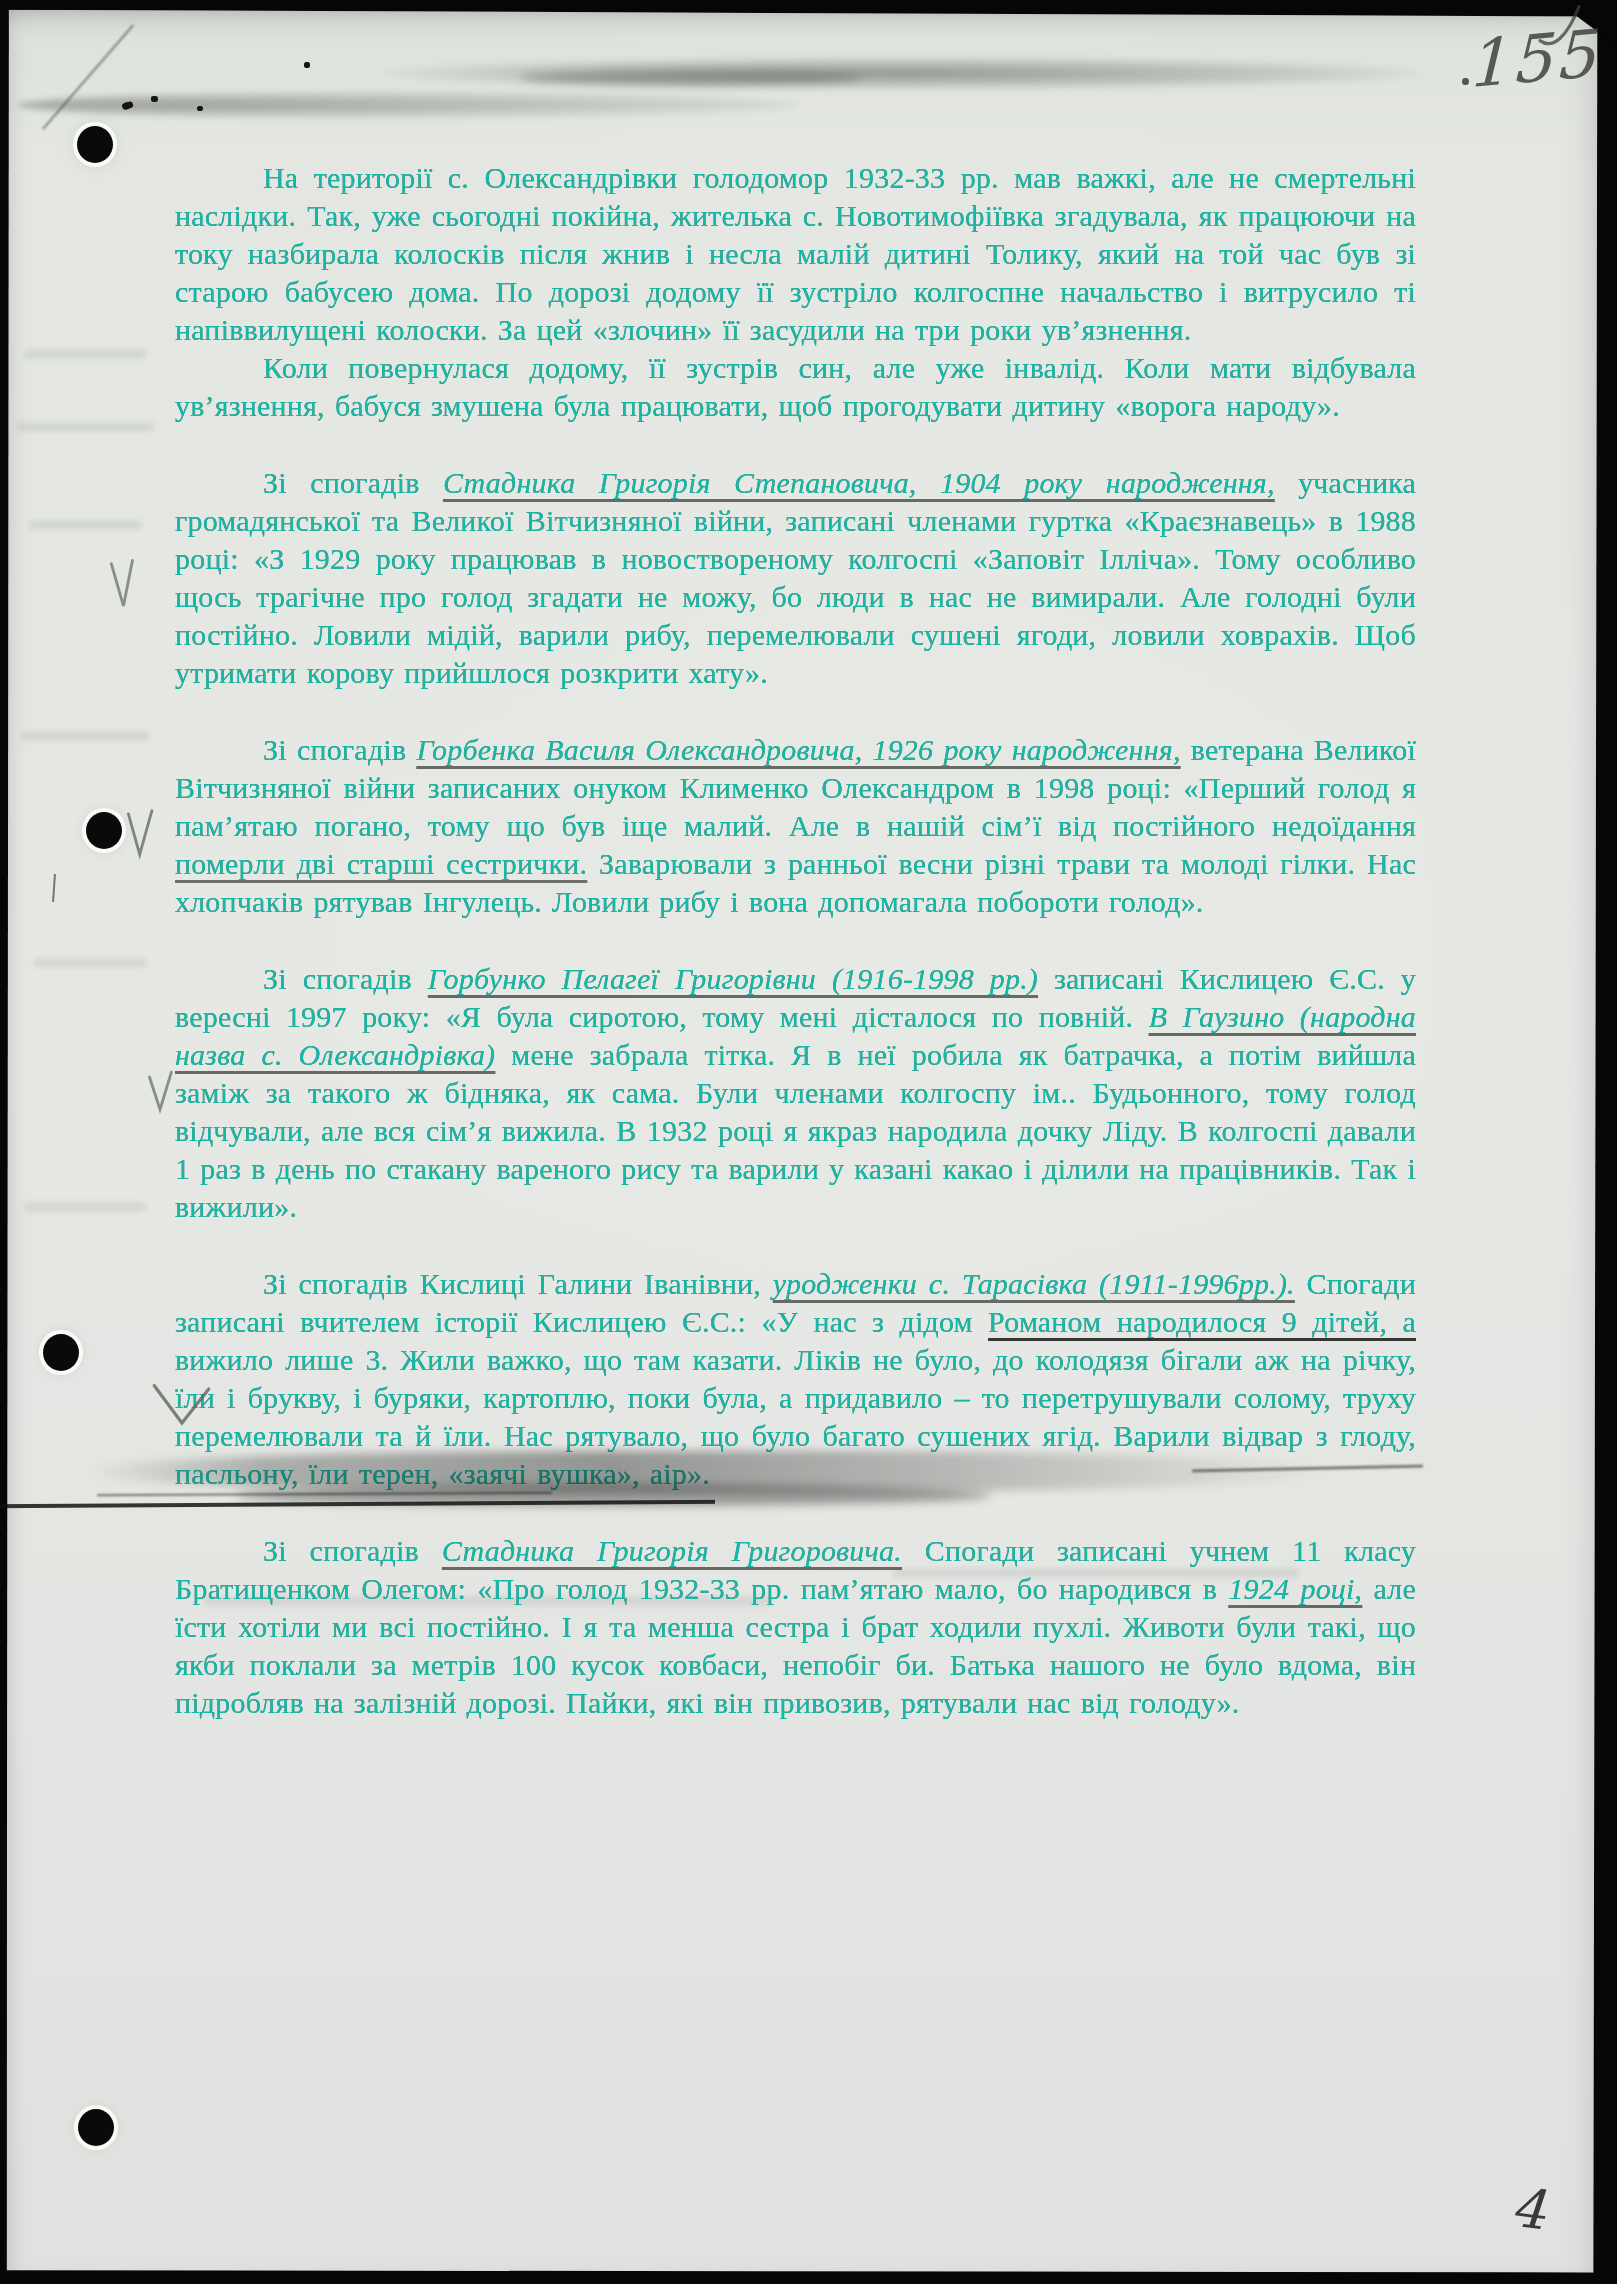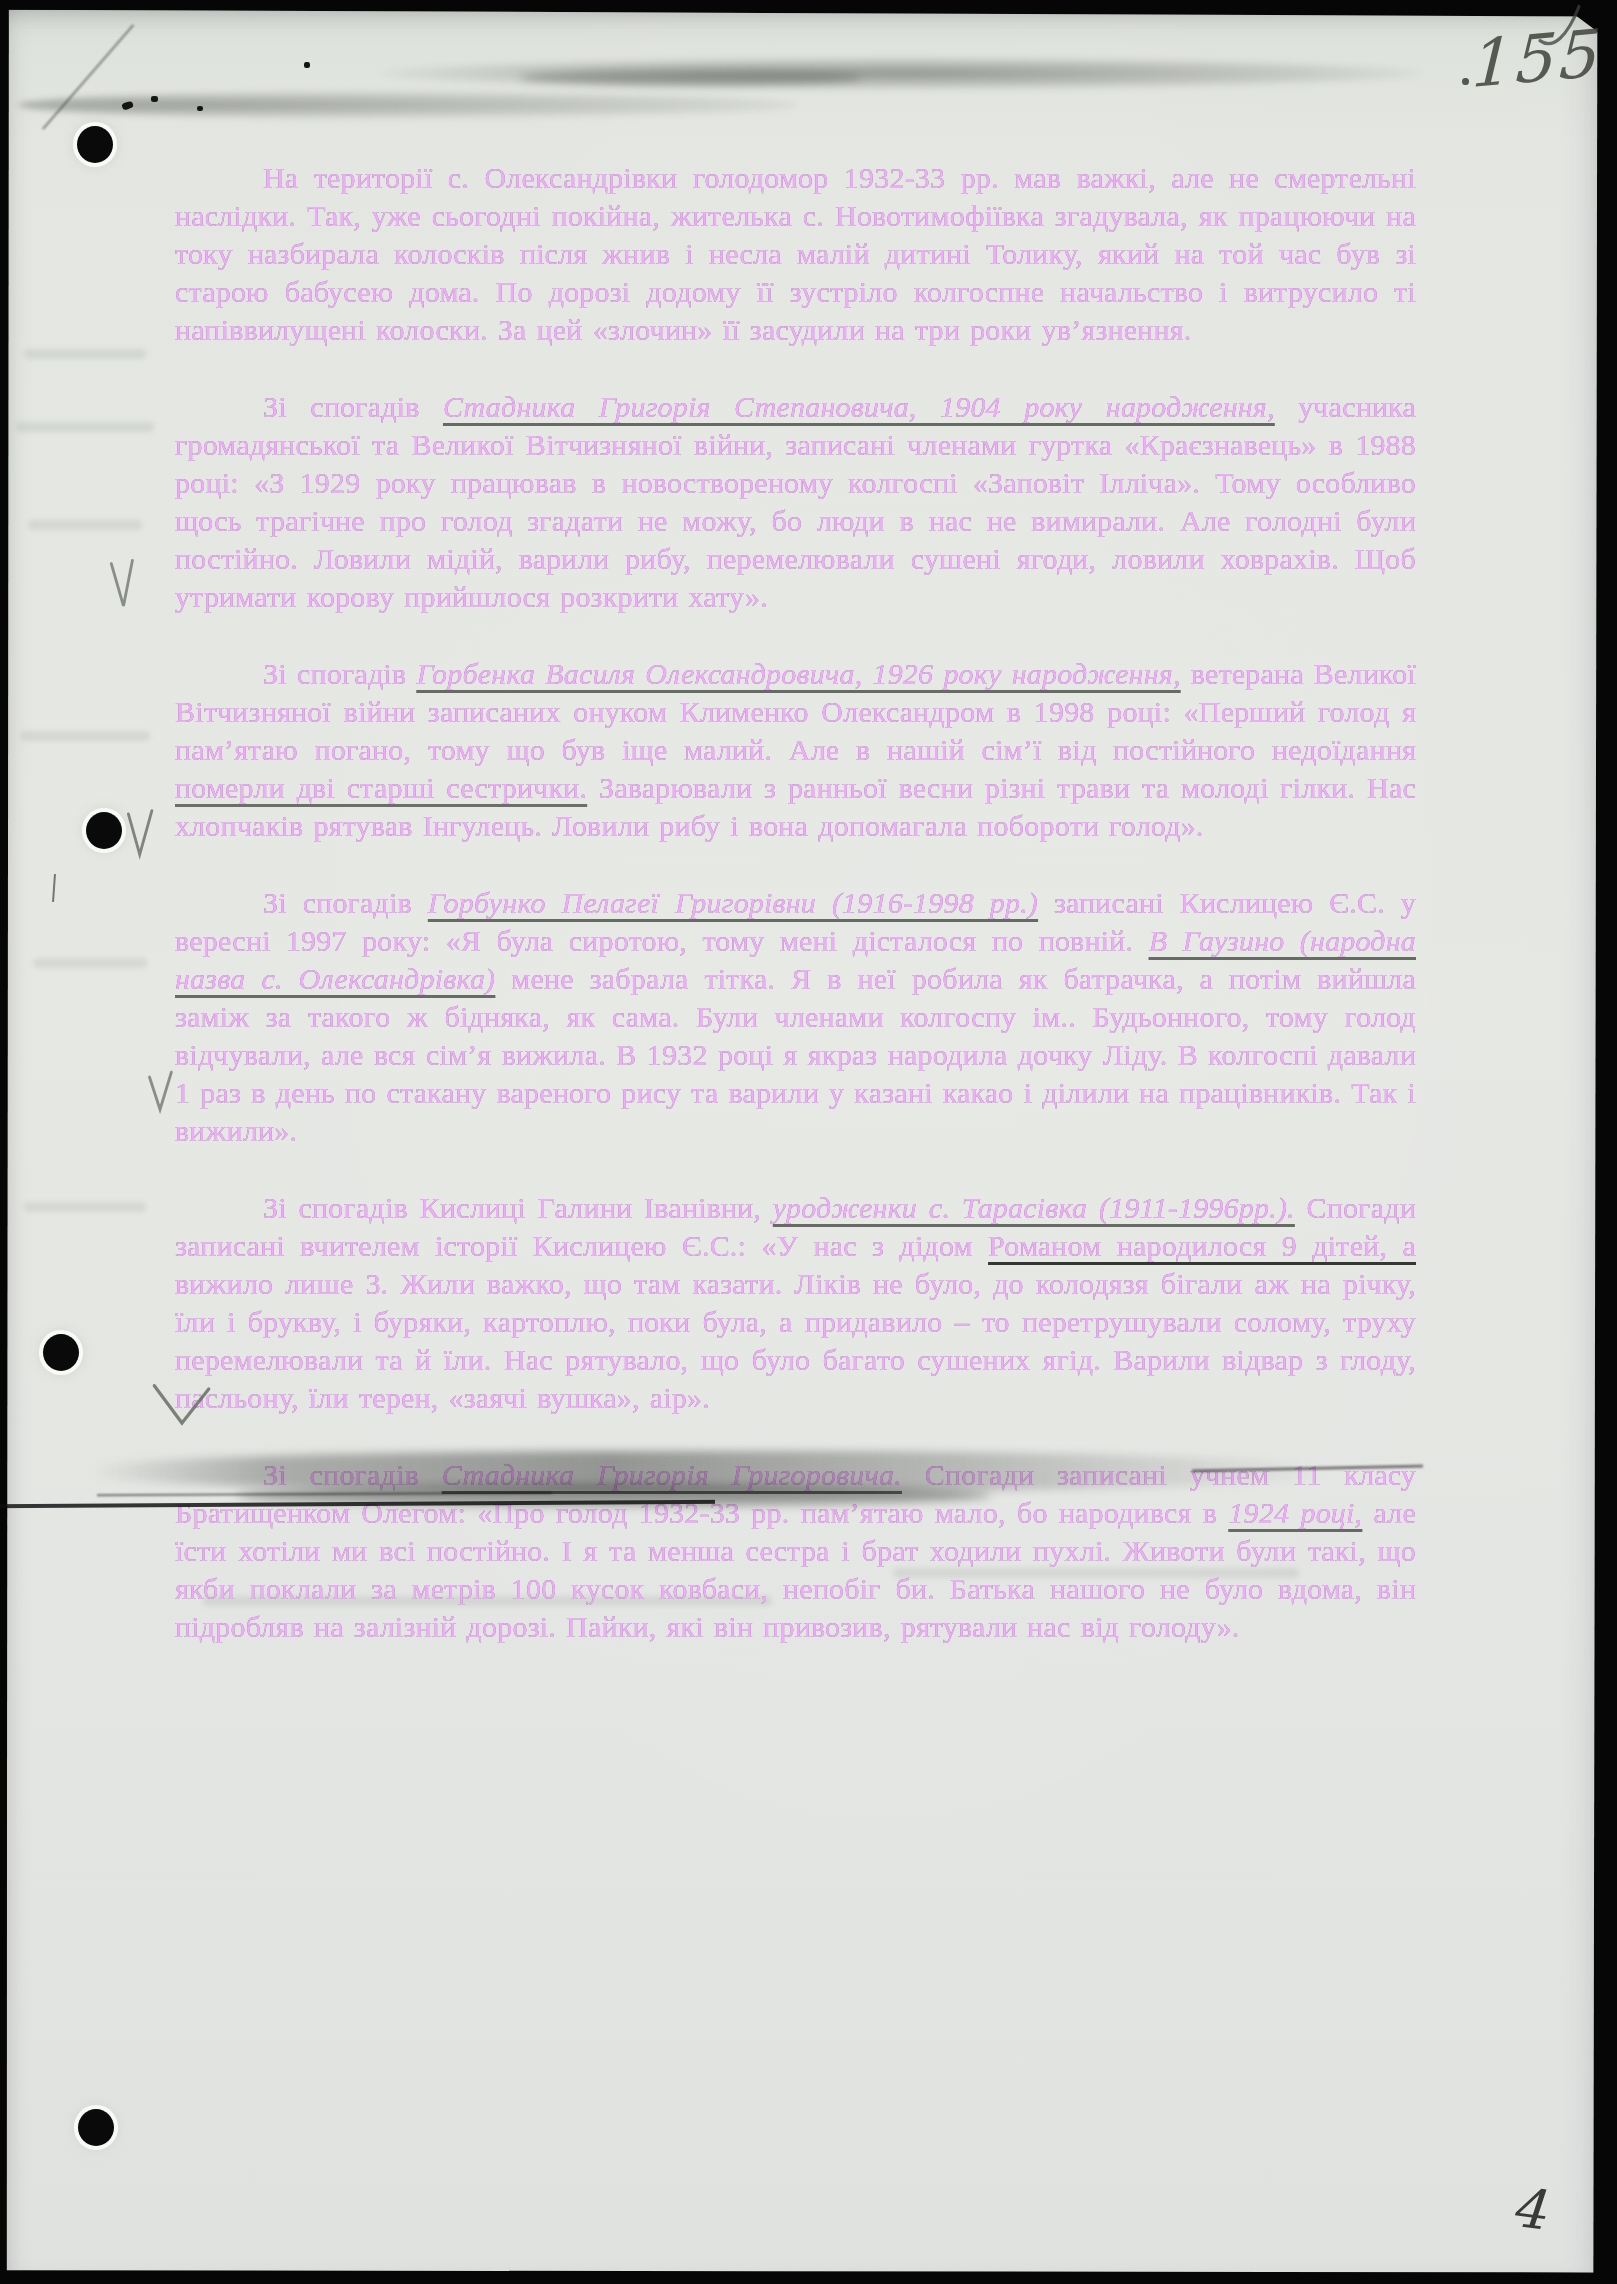--- a/index.html
+++ b/index.html
@@ -29,21 +29,21 @@
 
   
   .textblock{
     position:absolute;left:175px;top:159px;width:1241px;
   }
   p.para{
     margin:0;
     text-indent:88px;
     text-align:justify;
     font-size:30px;line-height:38px;
-    color:#f0abfc;
+    color:#14b8a6;
     word-spacing:2.4px;letter-spacing:0.2px;
     text-shadow:0 0 0.6px rgba(25,25,22,0.6);
   }
   p.para.gap{margin-top:39px;}
   .u{text-decoration:underline;text-decoration-thickness:2.8px;text-underline-offset:5.7px;text-decoration-color:rgba(100,105,98,0.5);font-style:italic;}
   .u-faint{text-decoration:underline;text-decoration-thickness:3.2px;text-underline-offset:5.7px;text-decoration-color:rgba(115,120,112,0.3);margin-top:40px;}
   .u-dark{text-decoration:underline;text-decoration-thickness:2.8px;text-underline-offset:5.7px;text-decoration-color:rgba(40,42,40,0.8);margin-top:28px;}
 
   
   .hole{
@@ -137,20 +137,21 @@
   <div class="ghost" style="left:203px;top:1596px;width:569px;height:9.7px;"></div>
   <div class="ghost" style="left:893px;top:1568px;width:406px;height:9.7px;"></div>
 
   <div class="hole h1"></div>
   <div class="hole h2"></div>
   <div class="hole h3"></div>
   <div class="hole h4"></div>
 
   <div class="textblock">
       <p class="para"><span>На території с. Олександрівки голодомор 1932-33 рр. мав важкі, але не смертельні наслідки. Так, уже сьогодні покійна, жителька с. Новотимофіївка згадувала, як працюючи на току назбирала колосків після жнив і несла малій дитині Толику, який на той час був зі старою бабусею дома. По дорозі додому  її зустріло колгоспне начальство і витрусило ті напіввилущені колоски. За цей «злочин» її засудили на три роки ув’язнення.</span></p>
+      <p class="para"><span>Коли повернулася додому, її зустрів син, але уже інвалід. Коли мати відбувала ув’язнення, бабуся змушена була працювати, щоб прогодувати дитину «ворога народу».</span></p>
       <p class="para gap"><span>Зі спогадів </span><span class="u">Стадника Григорія Степановича, 1904 року народження,</span><span> учасника громадянської та Великої Вітчизняної війни, записані членами гуртка «Краєзнавець» в 1988 році: «З 1929 року працював в новоствореному колгоспі «Заповіт Ілліча». Тому особливо щось трагічне про голод згадати не можу, бо люди в нас не вимирали. Але голодні були постійно. Ловили мідій, варили рибу, перемелювали сушені ягоди, ловили ховрахів. Щоб утримати корову прийшлося розкрити хату».</span></p>
       <p class="para gap"><span>Зі спогадів </span><span class="u">Горбенка Василя Олександровича, 1926 року народження,</span><span> ветерана Великої Вітчизняної війни записаних онуком Клименко Олександром в 1998 році: «Перший голод я пам’ятаю погано, тому що був іще малий. Але в нашій сім’ї від постійного недоїдання </span><span class="u-faint">померли дві старші сестрички.</span><span> Заварювали з ранньої весни різні трави та молоді гілки. Нас хлопчаків рятував Інгулець. Ловили рибу і вона допомагала побороти голод».</span></p>
       <p class="para gap"><span>Зі спогадів </span><span class="u">Горбунко Пелагеї Григорівни (1916-1998 рр.)</span><span> записані Кислицею Є.С. у вересні 1997 року: «Я була сиротою, тому мені дісталося по повній. </span><span class="u">В Гаузино (народна назва с. Олександрівка)</span><span> мене забрала тітка. Я в неї робила як батрачка, а потім вийшла заміж за такого ж бідняка, як сама. Були членами колгоспу ім.. Будьонного, тому голод відчували, але вся сім’я вижила. В 1932 році я якраз народила дочку Ліду. В колгоспі давали 1 раз в день по стакану вареного рису та варили у казані какао і ділили на працівників. Так і вижили».</span></p>
       <p class="para gap"><span>Зі спогадів Кислиці Галини Іванівни, </span><span class="u">уродженки с. Тарасівка (1911-1996рр.).</span><span> Спогади записані вчителем історії Кислицею Є.С.: «У нас з дідом </span><span class="u-dark">Романом народилося 9 дітей, а</span><span> вижило лише 3. Жили важко, що там казати. Ліків не було, до колодязя бігали аж на річку, їли і брукву, і буряки, картоплю, поки була, а придавило – то перетрушували солому, труху перемелювали та й їли. Нас рятувало, що було багато сушених ягід. Варили відвар з глоду, пасльону, їли терен, «заячі вушка», аір».</span></p>
       <p class="para gap"><span>Зі спогадів </span><span class="u">Стадника Григорія Григоровича.</span><span> Спогади записані учнем 11 класу Братищенком Олегом: «Про голод 1932-33 рр. пам’ятаю мало, бо народився в </span><span class="u">1924 році,</span><span> але їсти хотіли ми всі постійно. І я та менша сестра і брат ходили пухлі. Животи були такі, що якби поклали за метрів 100 кусок ковбаси, непобіг би. Батька нашого не було вдома, він підробляв на залізній дорозі. Пайки, які він привозив, рятували нас від голоду».</span></p>
     </div>
 
   <div class="band1"></div>
   <div class="band2"></div>
   <div class="lineL"></div>

